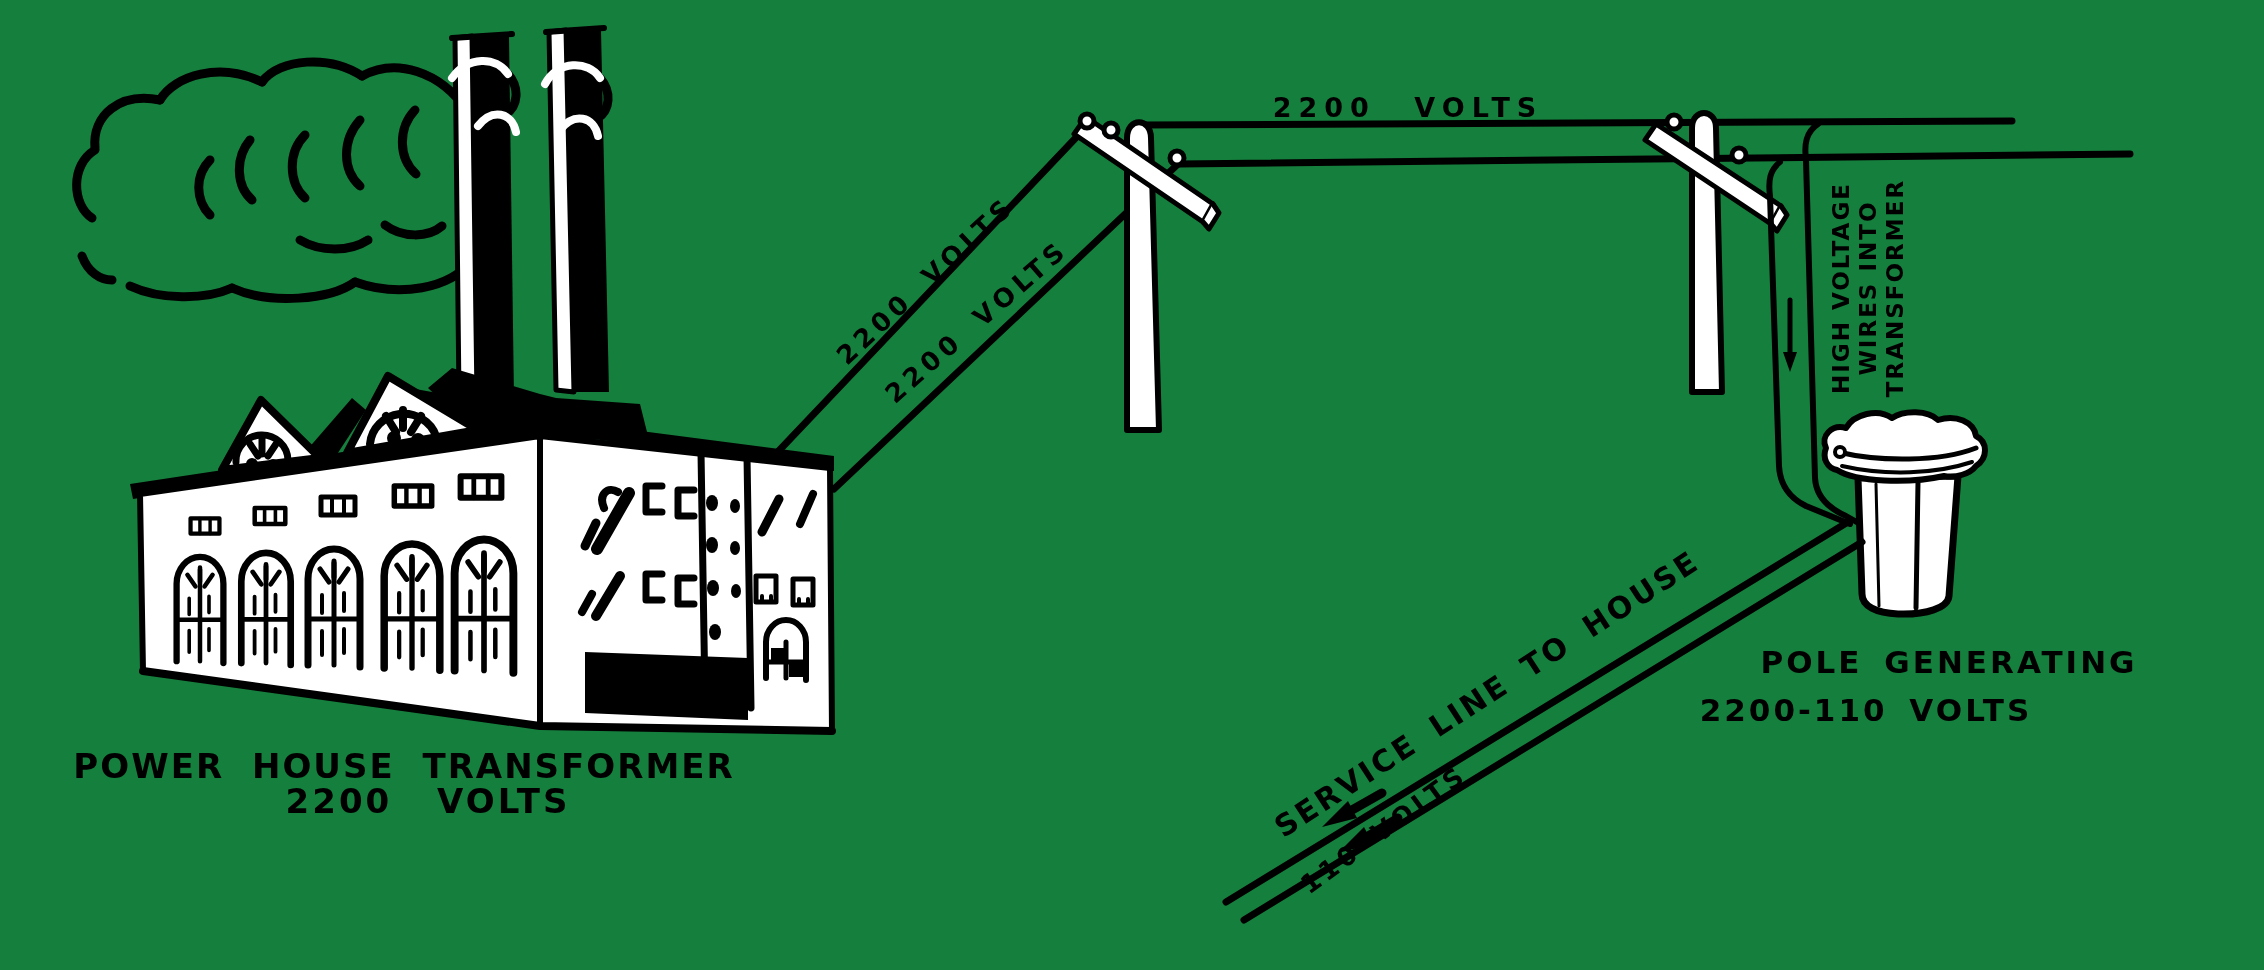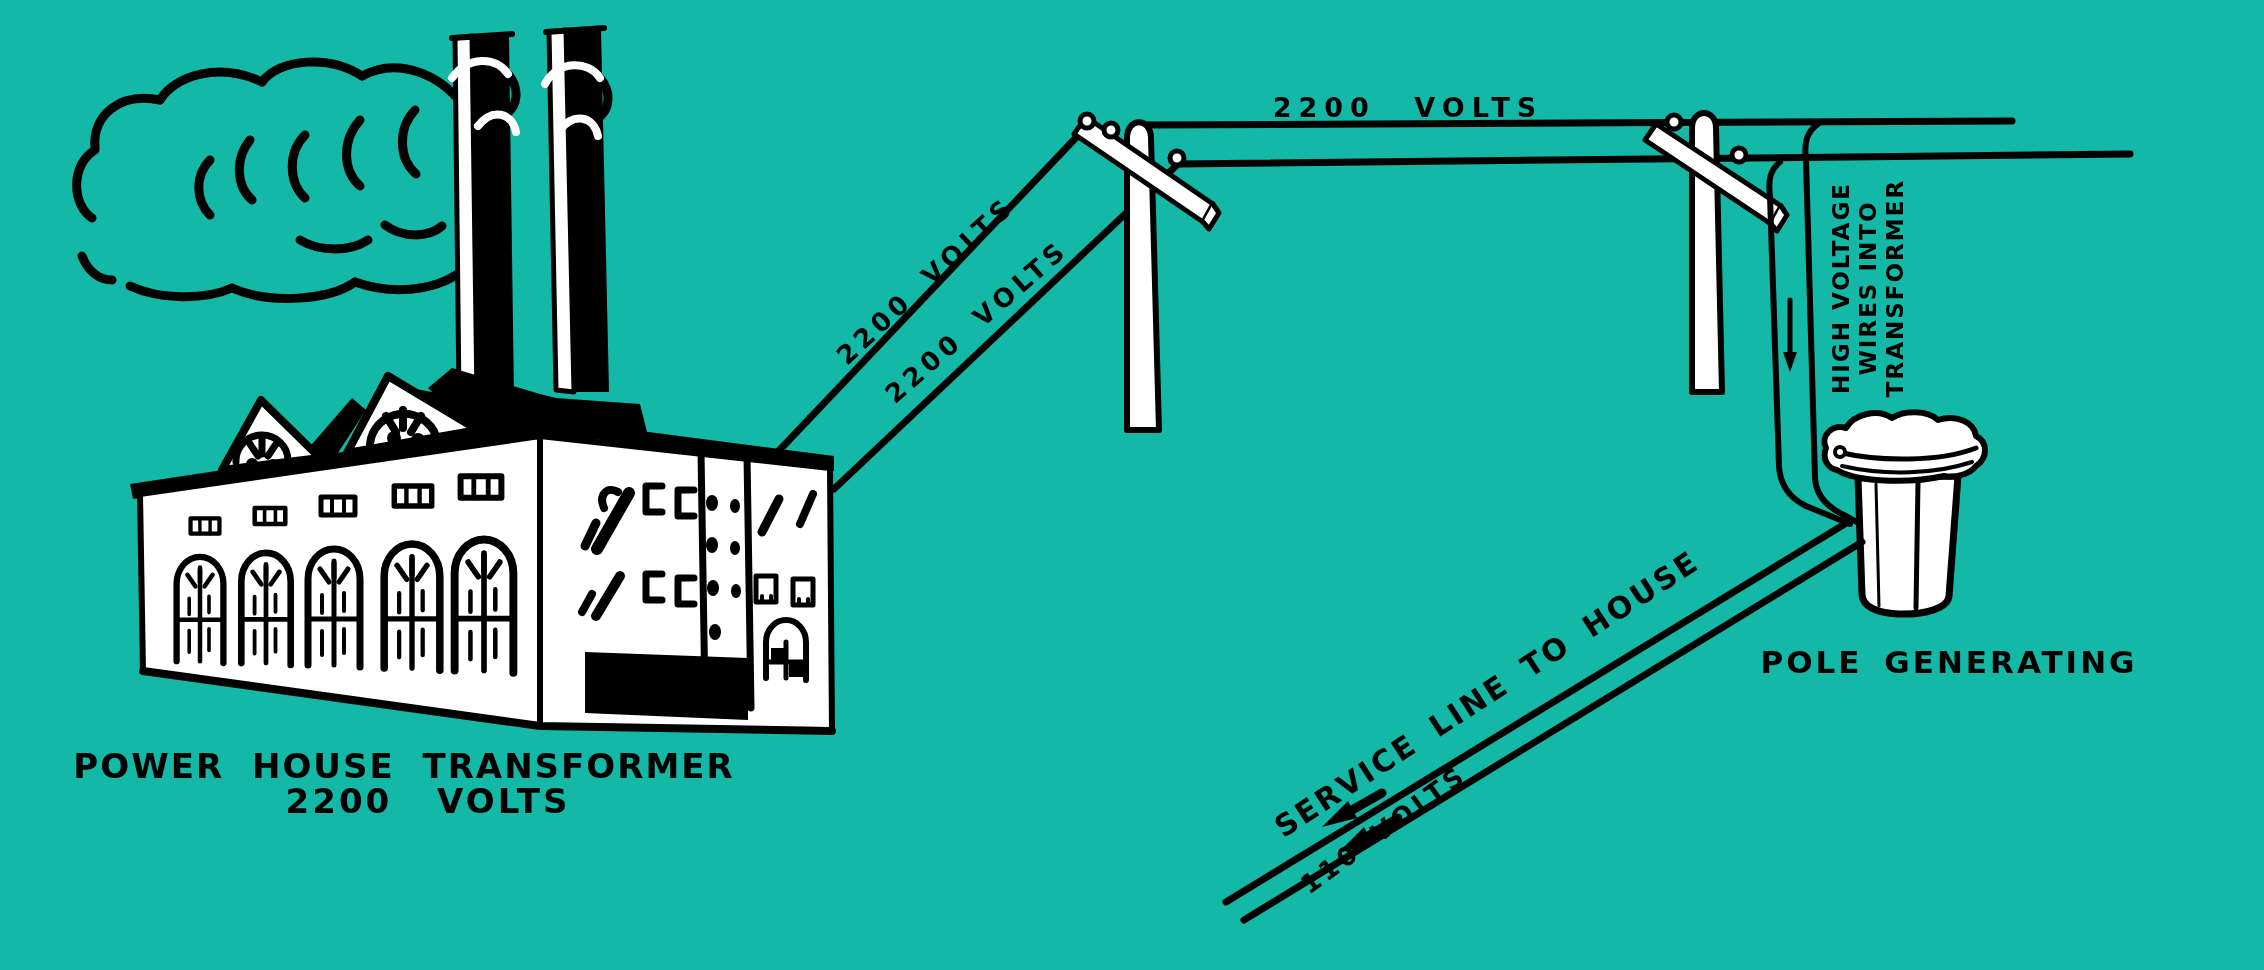--- a/index.html
+++ b/index.html
@@ -1,16 +1,16 @@
 <!DOCTYPE html>
 <html><head>
 <meta charset="utf-8">
 <style>
   html,body{margin:0;padding:0;background:#ffffff;}
-  #stage{position:relative;width:2264px;height:970px;background:#14b8a6;overflow:hidden;
+  #stage{position:relative;width:2264px;height:970px;background:#15803d;overflow:hidden;
          font-family:"DejaVu Sans","Liberation Sans",sans-serif;}
   #art{position:absolute;left:0;top:0;}
   .lbl{position:absolute;color:#000;font-weight:700;white-space:nowrap;
        transform:translate(-50%,-50%);line-height:1.05;text-align:center;}
   .l-top2200{font-size:27px;letter-spacing:7px;word-spacing:22px;}
   .l-feedA{font-size:26px;letter-spacing:5px;word-spacing:10px;transform:translate(-50%,-50%) rotate(-43deg);}
   .l-feedB{font-size:26px;letter-spacing:5px;word-spacing:10px;transform:translate(-50%,-50%) rotate(-41deg);}
   .l-hv{font-size:23px;letter-spacing:2px;transform:translate(-50%,-50%) rotate(-90deg);line-height:1.18;}
   .l-service{font-size:30px;letter-spacing:3px;word-spacing:8px;transform:translate(-50%,-50%) rotate(-33deg);}
   .l-110{font-size:26px;letter-spacing:4px;word-spacing:8px;transform:translate(-50%,-50%) rotate(-36deg);}
@@ -222,14 +222,15 @@
 <div class="lbl l-service" style="left:1487px;top:694px;">SERVICE LINE TO HOUSE</div>
 
 <div class="lbl l-110" style="left:1384px;top:830px;">110 VOLTS</div>
 
 <div class="lbl l-cap1" style="left:404px;top:767px;">POWER HOUSE TRANSFORMER</div>
 
 <div class="lbl l-cap2" style="left:428px;top:802px;">2200 VOLTS</div>
 
 <div class="lbl l-tcap" style="left:1949px;top:662px;">POLE GENERATING</div>
 
+<div class="lbl l-tcap" style="left:1866px;top:710px;">2200-110 VOLTS</div>
 
 </div>
 
 </body></html>

